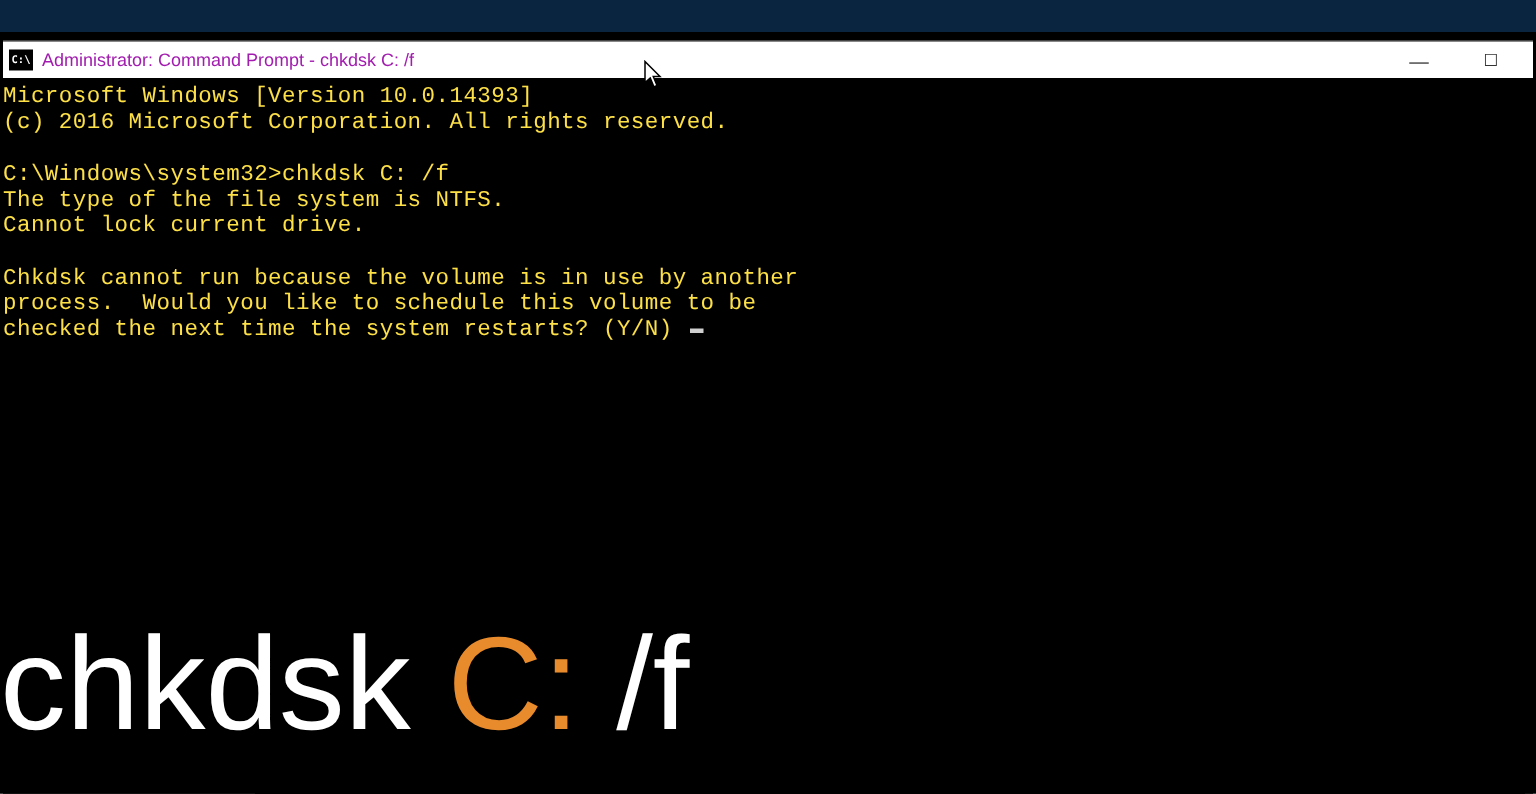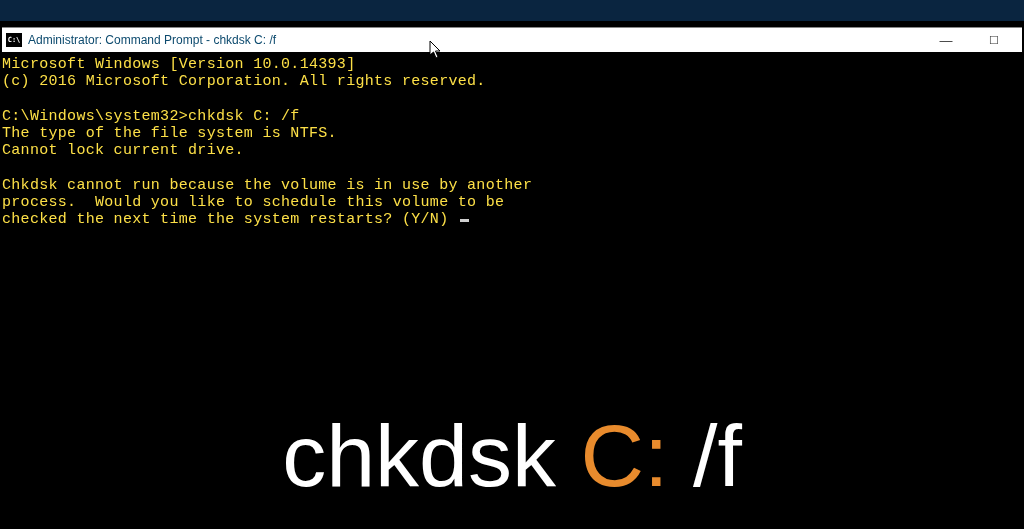--- a/index.html
+++ b/index.html
@@ -37,21 +37,21 @@
       align-items: center;
       justify-content: center;
       font-size: 7px;
       color: #fff;
       font-weight: bold;
       font-family: Consolas, monospace;
       line-height: 1;
     }
     .titlebar-text {
       font-size: 12px;
-      color: #0c4a6e;
+      color: #a21caf;
       flex: 1;
     }
     .window-controls {
       display: flex;
       gap: 20px;
       margin-right: 10px;
     }
     .win-ctrl {
       width: 28px;
       height: 24px;
@@ -83,21 +83,21 @@
       background: #cfcfcf;
       vertical-align: baseline;
       margin-left: 2px;
       margin-bottom: 1px;
     }
     .overlay {
       position: absolute;
       left: 0;
       right: 0;
       bottom: 22px;
-      text-align: center;
+      text-align: left;
       font-family: Arial, Helvetica, sans-serif;
       font-size: 88px;
       font-weight: 400;
       pointer-events: none;
     }
     .overlay .w { color: #fff; }
     .overlay .o { color: #e88b2d; }
     .mouse-cursor {
       position: absolute;
       top: 40px;

